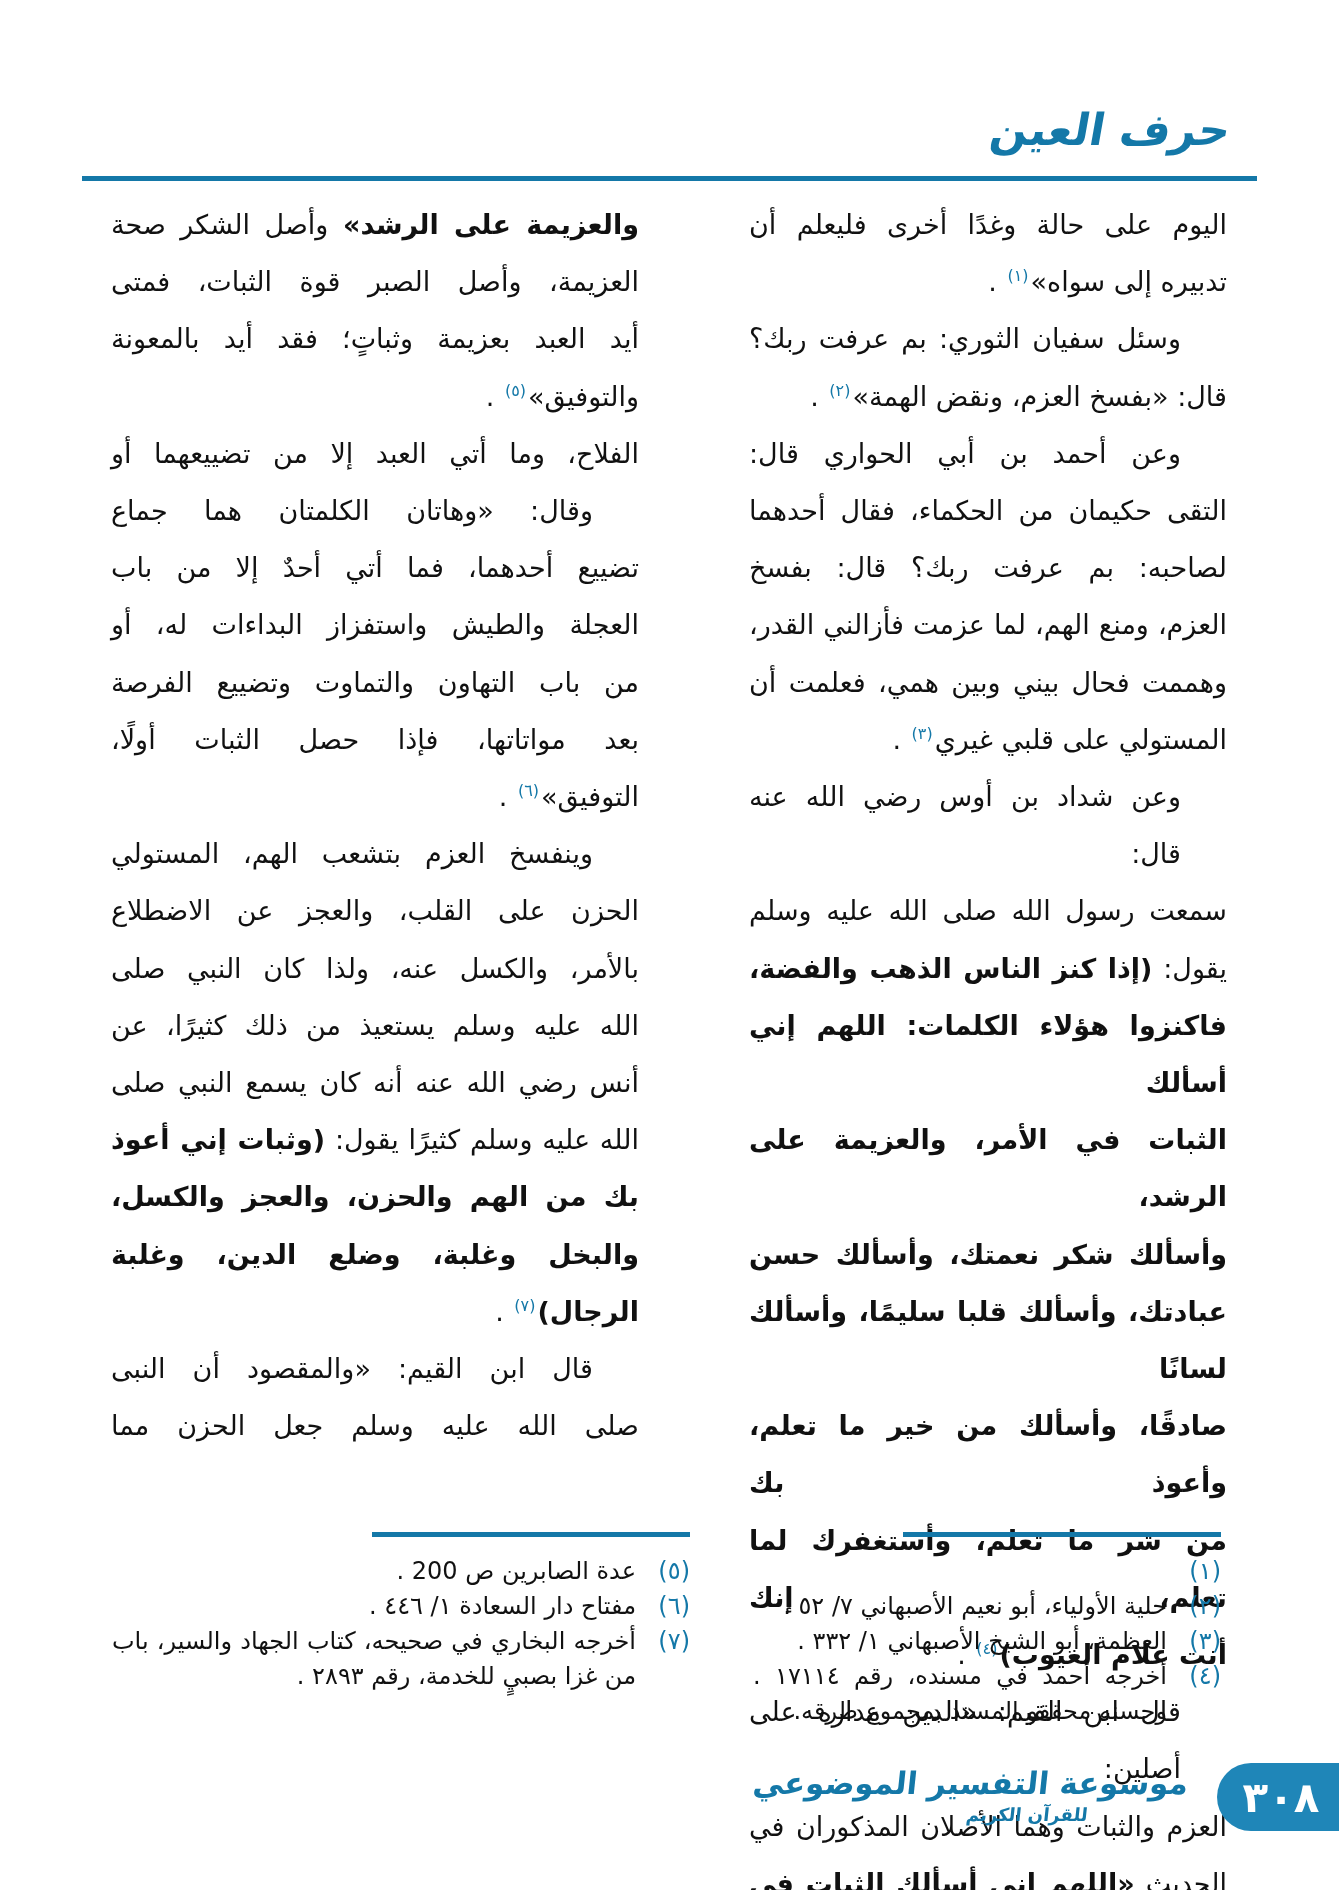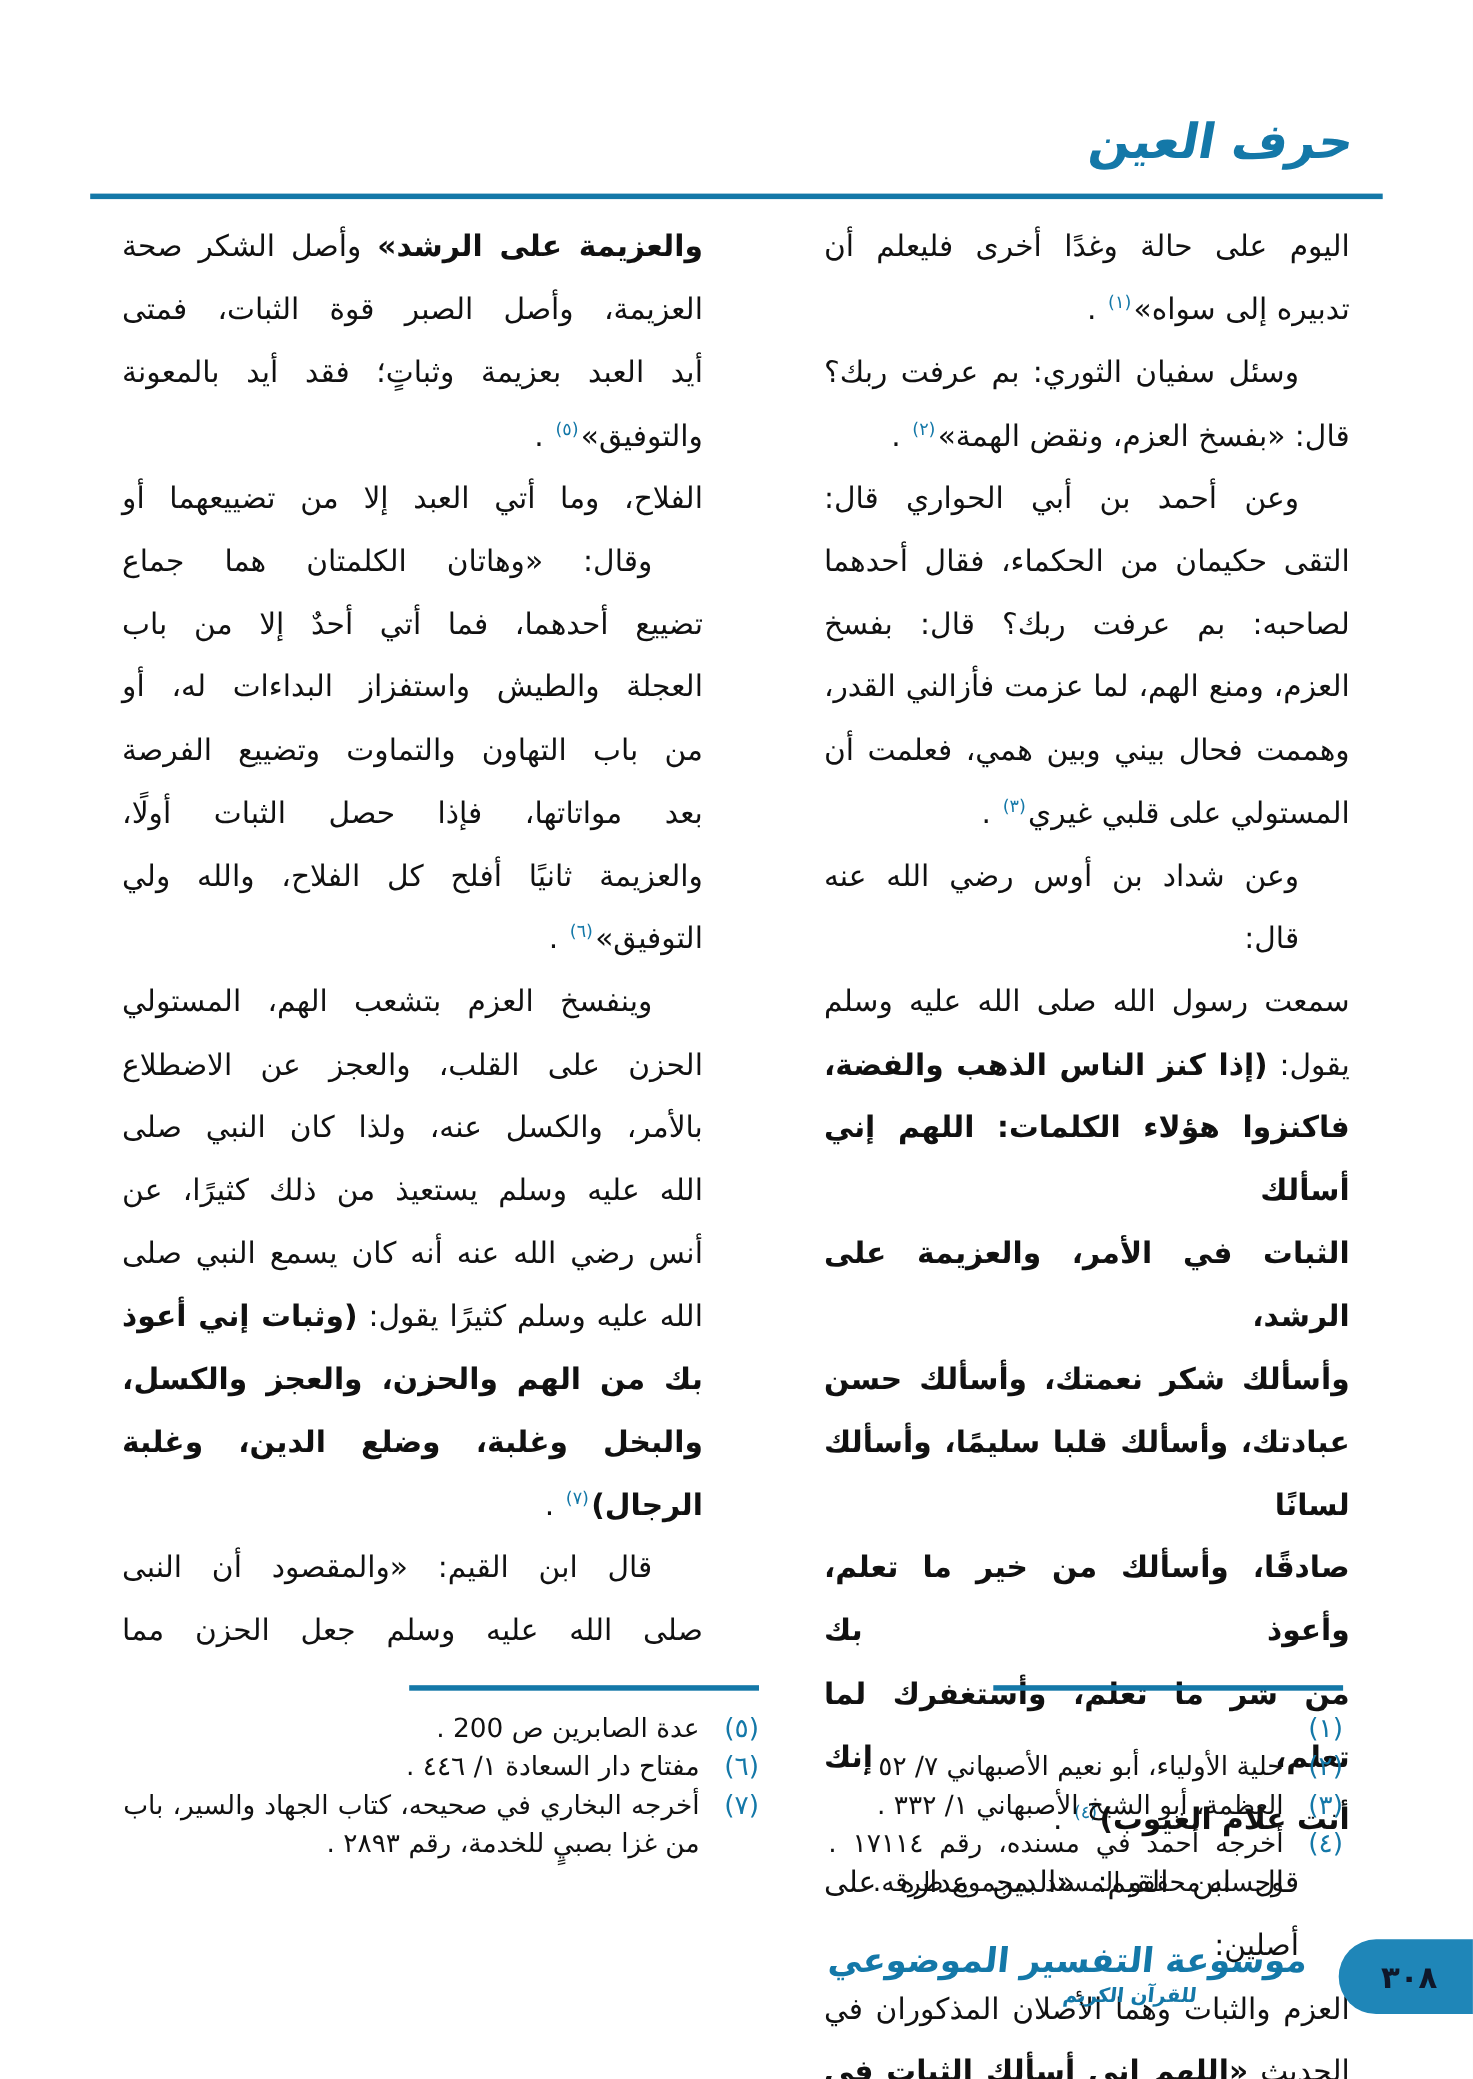--- a/index.html
+++ b/index.html
@@ -77,21 +77,21 @@
   .footer-logo .l1{font-size:31px;font-weight:bold;display:block;white-space:nowrap;}
   .footer-logo .l2{font-size:18px;font-weight:bold;display:block;margin-top:3px;}
   .page-pill{
     position:absolute;top:1763px;right:0;
     width:122px;height:68px;
     background:var(--pill);
     border-radius:36px 0 0 36px;
     display:flex;align-items:center;justify-content:center;
   }
   .page-pill .num{
-    color:#0f172a;font-size:28px;font-weight:bold;
+    color:#ffffff;font-size:42px;font-weight:bold;
     padding-left:6px;
   }
 </style>
 </head>
 <body>
 
 <div class="page">
 
   <div class="hdr-title">حرف العين</div>
   <div class="hdr-rule"></div>
@@ -125,21 +125,20 @@
       <div class="bline just"><span class="b">والعزيمة على الرشد»</span><span> وأصل الشكر صحة</span></div>
       <div class="bline just"><span>العزيمة، وأصل الصبر قوة الثبات، فمتى</span></div>
       <div class="bline just"><span>أيد العبد بعزيمة وثباتٍ؛ فقد أيد بالمعونة</span></div>
       <div class="bline end"><span>والتوفيق»</span><sup class="fnm">(٥)</sup><span> .</span></div>
       <div class="bline just"><span>الفلاح، وما أتي العبد إلا من تضييعهما أو</span></div>
       <div class="bline just ind"><span>وقال: «وهاتان الكلمتان هما جماع</span></div>
       <div class="bline just"><span>تضييع أحدهما، فما أتي أحدٌ إلا من باب</span></div>
       <div class="bline just"><span>العجلة والطيش واستفزاز البداءات له، أو</span></div>
       <div class="bline just"><span>من باب التهاون والتماوت وتضييع الفرصة</span></div>
       <div class="bline just"><span>بعد مواتاتها، فإذا حصل الثبات أولًا،</span></div>
-      <div class="bline just"><span>والعزيمة ثانيًا أفلح كل الفلاح، والله ولي</span></div>
       <div class="bline end"><span>التوفيق»</span><sup class="fnm">(٦)</sup><span> .</span></div>
       <div class="bline just ind"><span>وينفسخ العزم بتشعب الهم، المستولي</span></div>
       <div class="bline just"><span>الحزن على القلب، والعجز عن الاضطلاع</span></div>
       <div class="bline just"><span>بالأمر، والكسل عنه، ولذا كان النبي صلى</span></div>
       <div class="bline just"><span>الله عليه وسلم يستعيذ من ذلك كثيرًا، عن</span></div>
       <div class="bline just"><span>أنس رضي الله عنه أنه كان يسمع النبي صلى</span></div>
       <div class="bline just"><span>الله عليه وسلم كثيرًا يقول: </span><span class="b">(وثبات إني أعوذ</span></div>
       <div class="bline just"><span class="b">بك من الهم والحزن، والعجز والكسل،</span></div>
       <div class="bline just"><span class="b">والبخل وغلبة، وضلع الدين، وغلبة</span></div>
       <div class="bline end"><span class="b">الرجال)</span><sup class="fnm">(٧)</sup><span> .</span></div>

